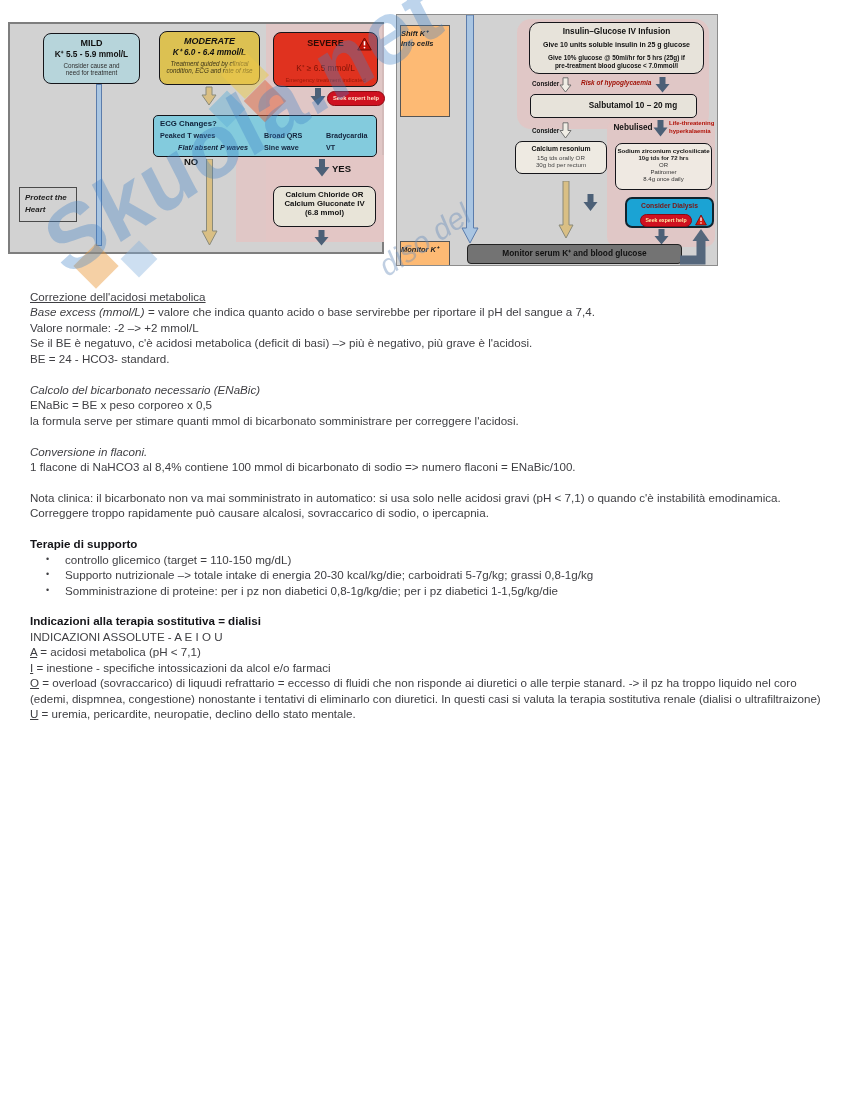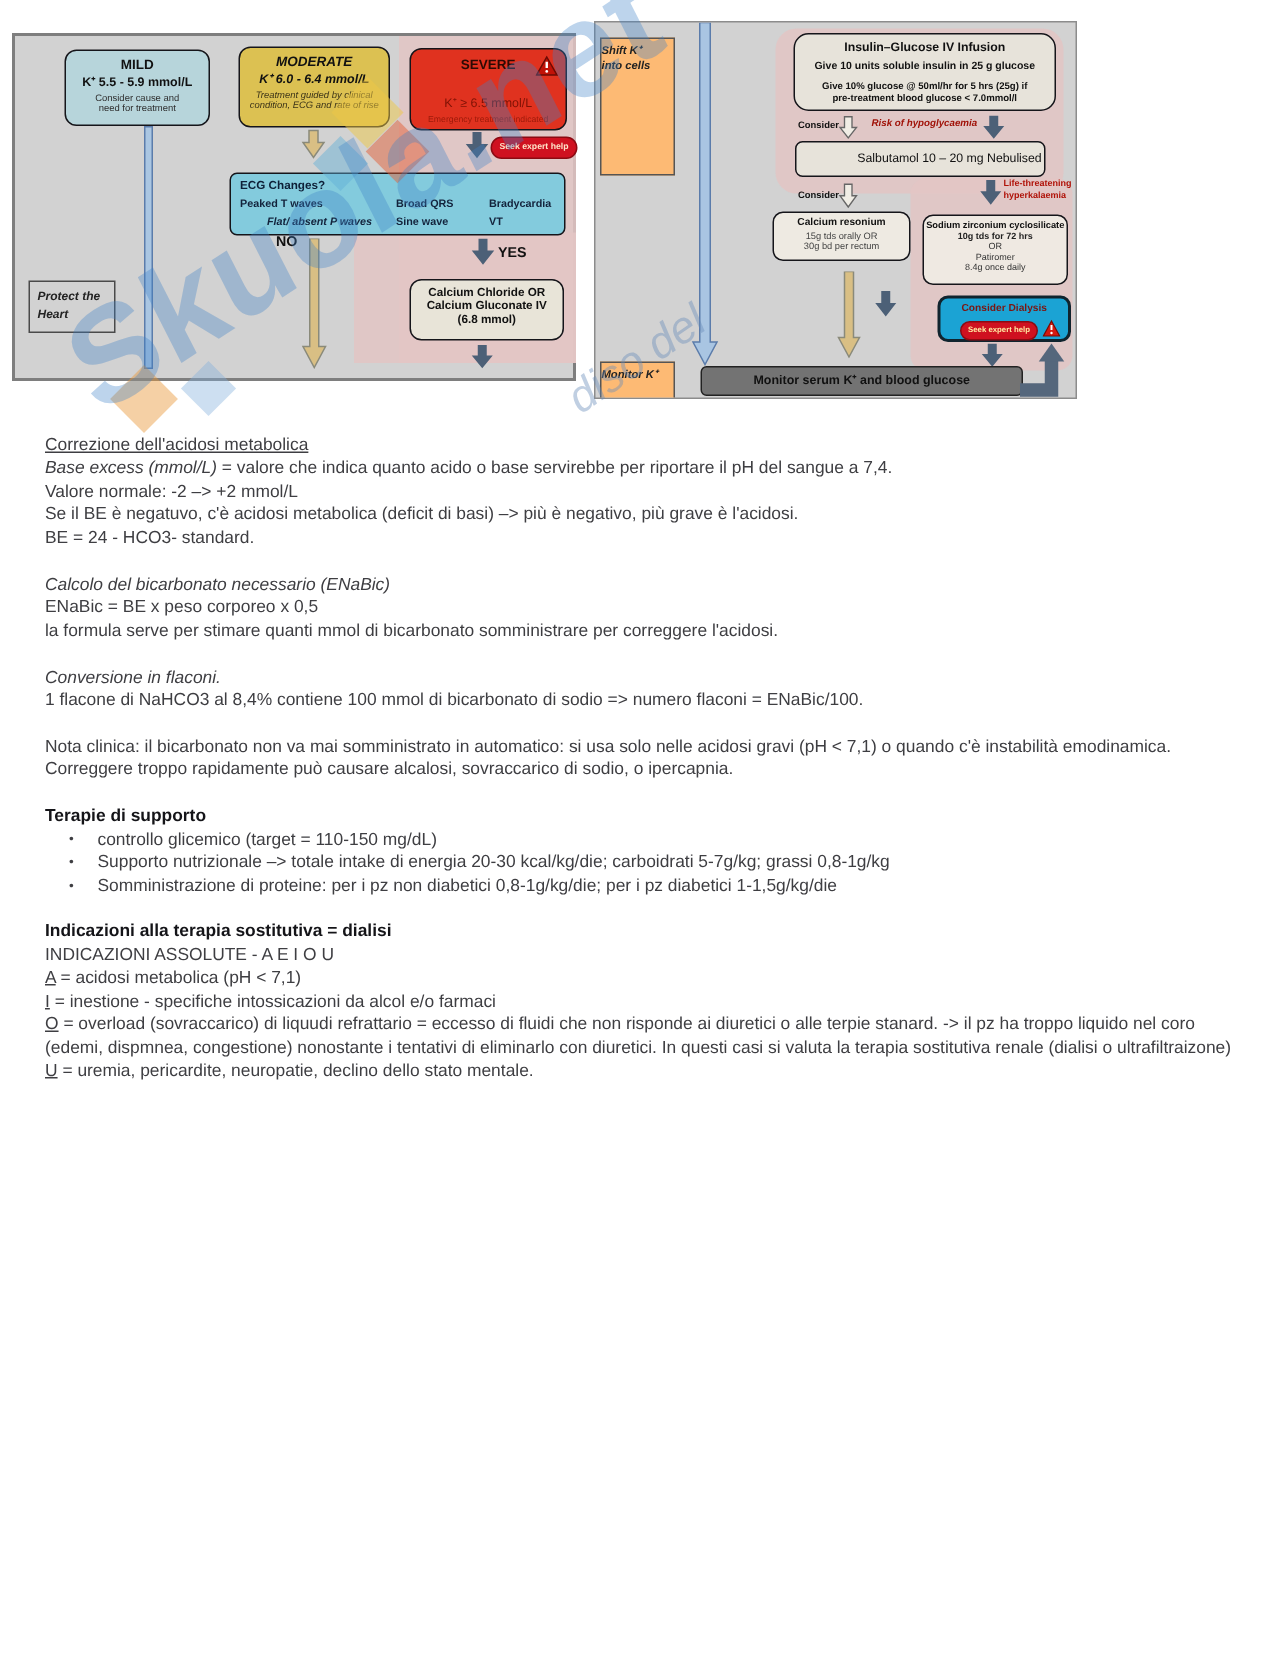--- a/index.html
+++ b/index.html
@@ -159,21 +159,21 @@
         </svg>
     </span>
     <span class="abs" style="left:184px;top:64px;font-size:6.5px;font-weight:bold;font-style:italic;color:#a01208;">Risk of hypoglycaemia</span>
     <span class="abs" style="left:258px;top:62px;">
       <svg width="15" height="16">
           <path d="M4.5 0 H10.5 V7 H14.5 L7.5 15.5 L0.5 7 H4.5 Z" fill="#4c6077"></path>
         </svg>
     </span>
 
     <div class="fbox" style="left:133px;top:79px;width:167px;height:24px;background:#e7e3da;border-radius:5px;">
-      <div style="font-size:8.2px;font-weight:normal;color:#111;line-height:22px;padding-left:39px;">Salbutamol 10 – 20 mg Nebulised</div>
+      <div style="font-size:8.2px;font-weight:bold;color:#111;line-height:22px;padding-left:39px;">Salbutamol 10 – 20 mg Nebulised</div>
     </div>
 
     <span class="abs" style="left:135px;top:112px;font-size:6.3px;font-weight:bold;color:#111;">Consider</span>
     <span class="abs" style="left:162px;top:107px;">
       <svg width="13" height="17">
           <path d="M4 0.8 H9 V8.5 H12 L6.5 16 L1 8.5 H4 Z" fill="#f0ede5" stroke="#666" stroke-width="0.9"></path>
         </svg>
     </span>
     <span class="abs" style="left:256px;top:105px;">
       <svg width="15" height="17">

